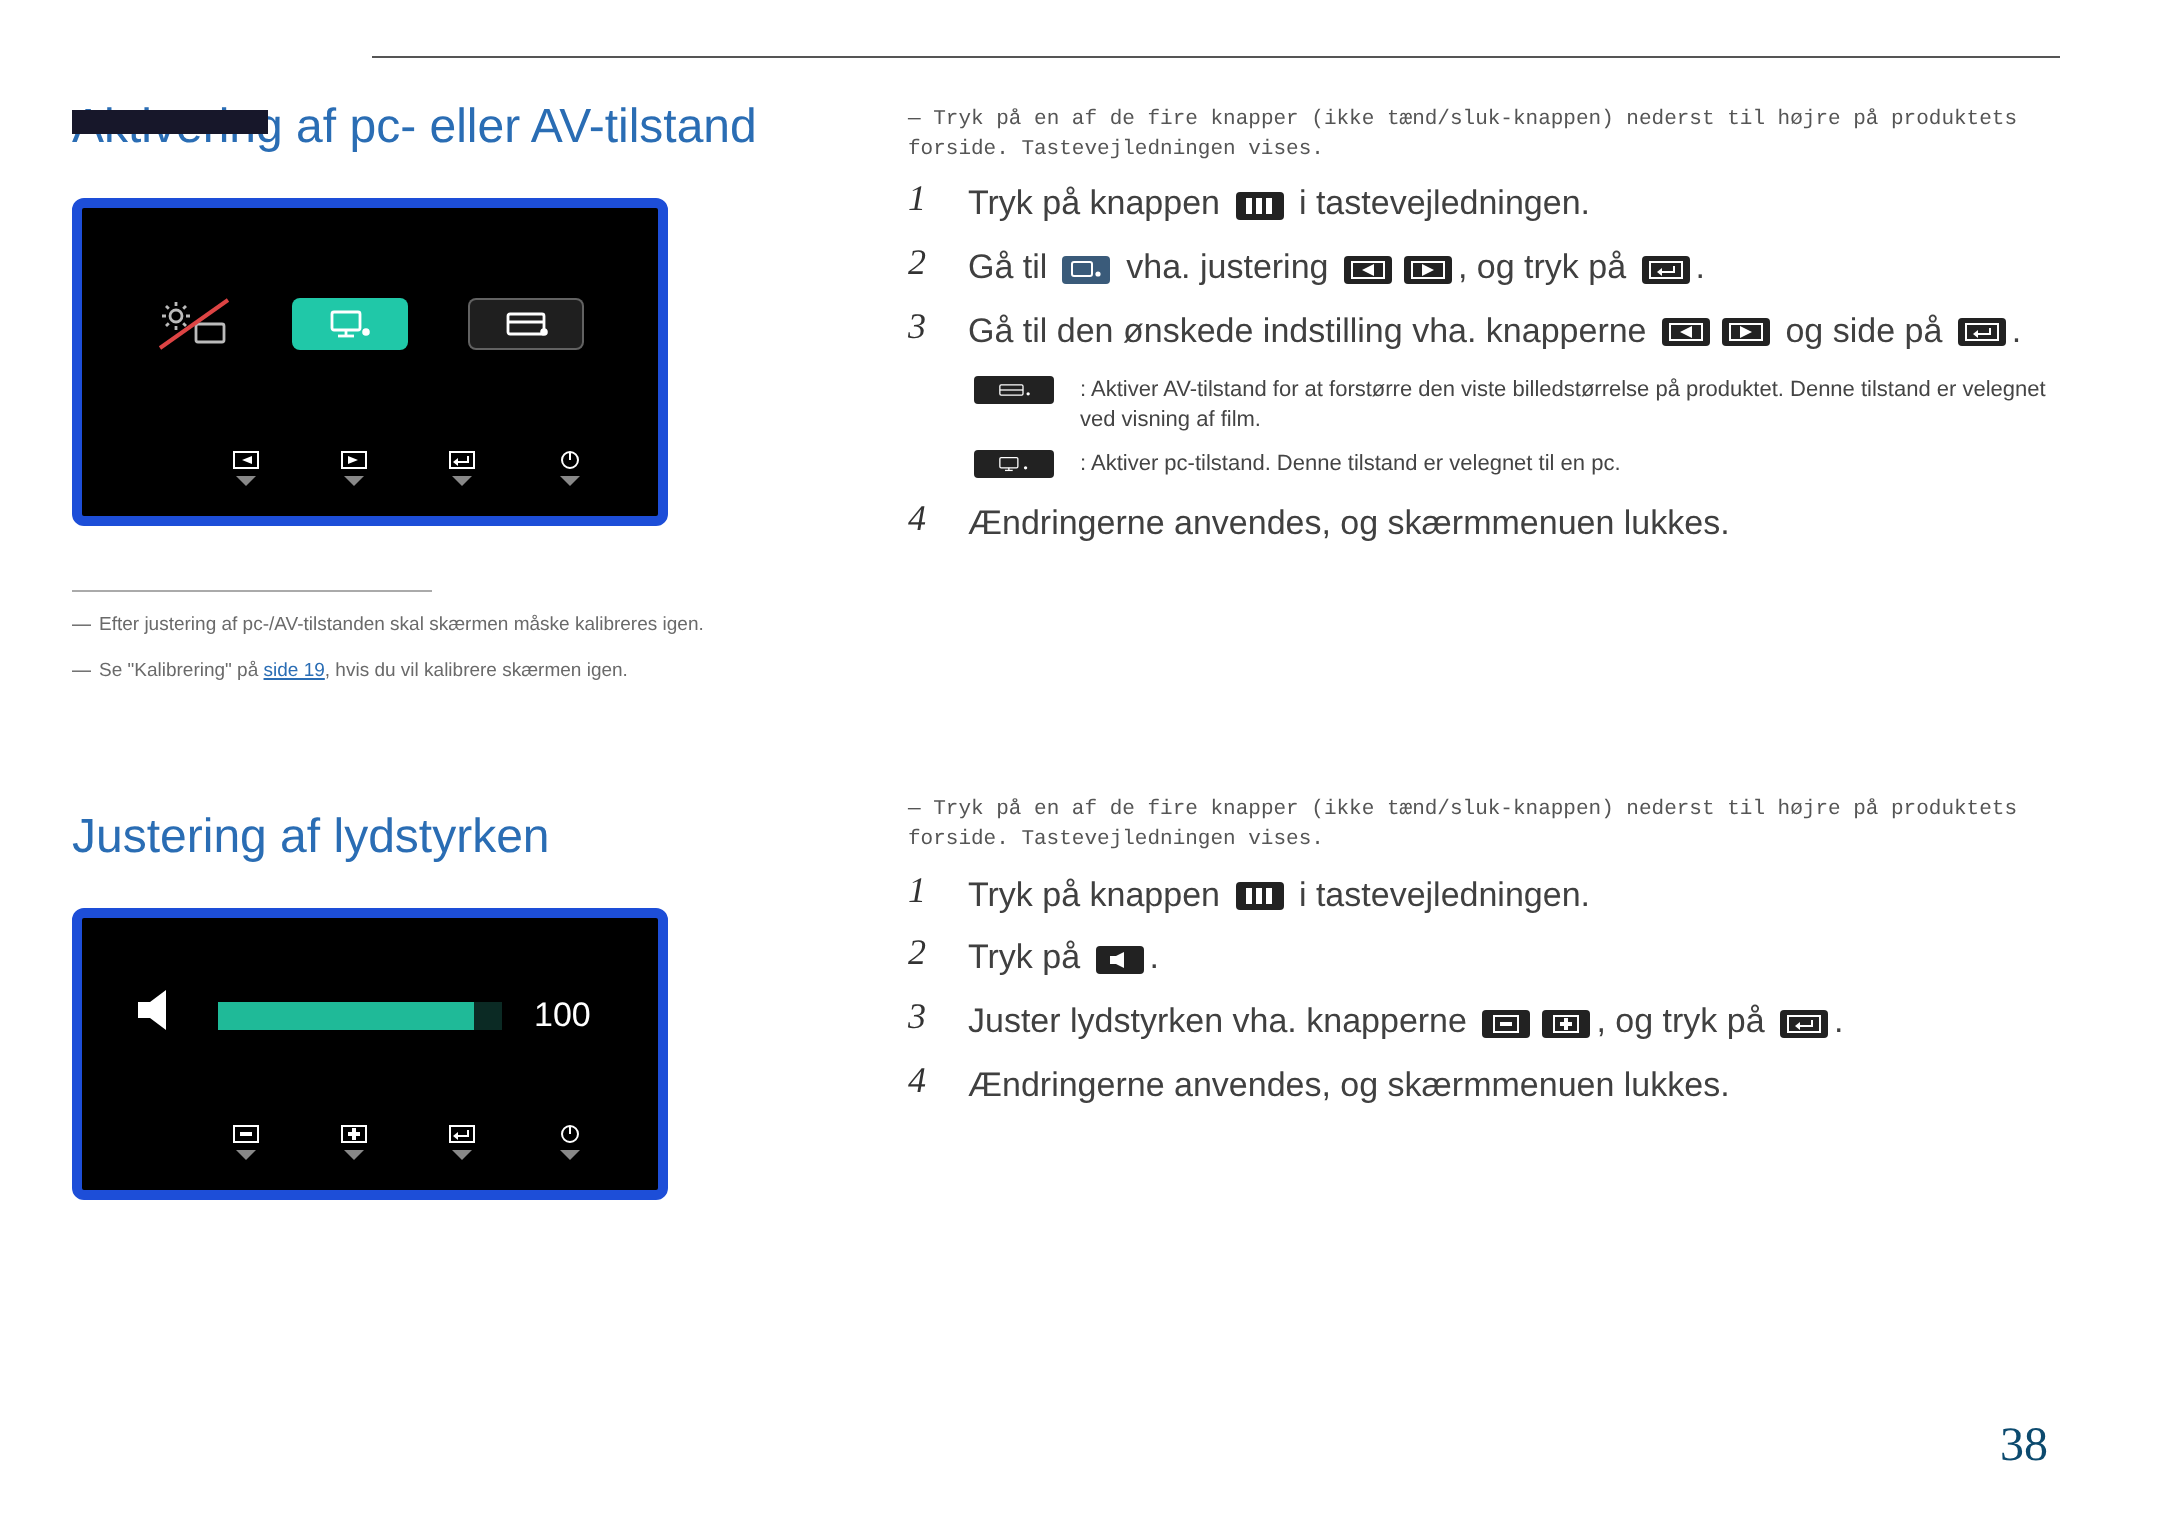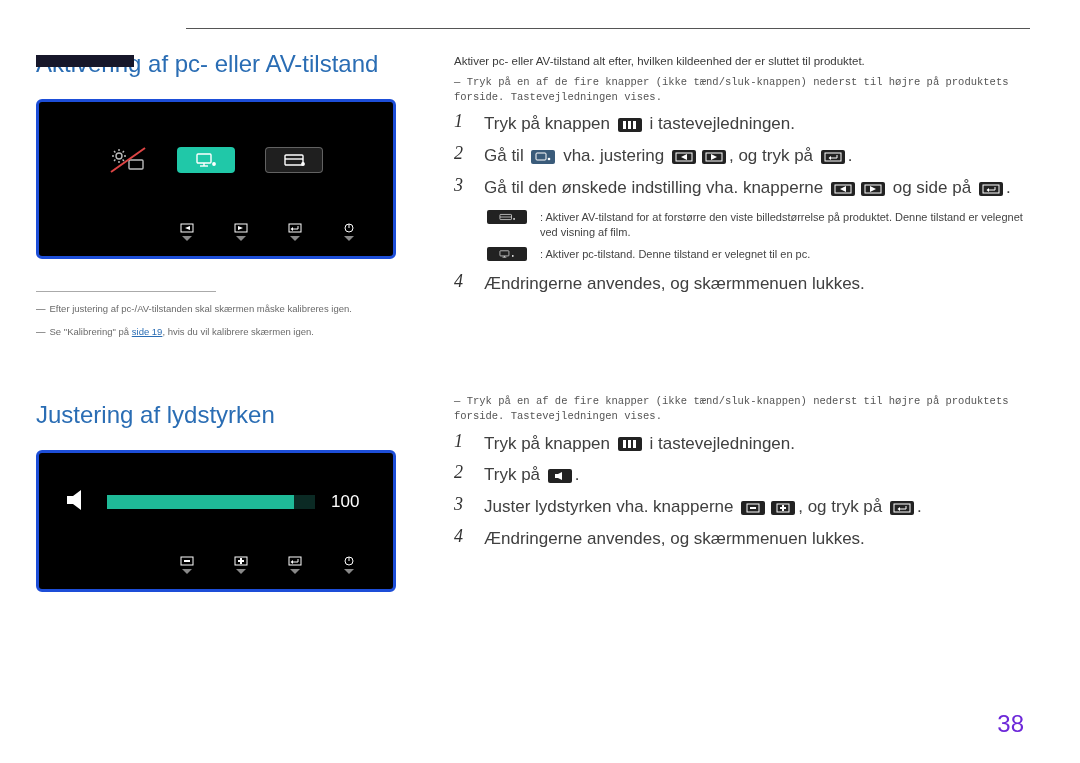--- a/index.html
+++ b/index.html
@@ -32,22 +32,22 @@
   .right { flex: 1; }
   h1.sec {
     color: #2a6db4;
     font-size: 24px;
     font-weight: 400;
     margin-bottom: 18px;
   }
   h1.sec.second { margin-top: 50px; }
   .right-top-gap { height: 6px; }
   .screen {
-    width: 360px;
-    border: 3px solid #1d4ed8;
+    width: 298px;
+    border: 5px solid #1d4ed8;
     border-radius: 6px;
     background: #000;
     position: relative;
   }
   .screen-inner {
     padding: 26px 22px 10px 22px;
     color: #fff;
   }
   .mode-row {
     display: flex;
@@ -139,21 +139,21 @@
   .icon-box svg { width: 18px; height: 10px; }
   .icon-box.sm { min-width:18px; }
   .sub-block {
     margin: 10px 0 10px 30px;
     font-size: 11px;
     color:#444;
   }
   .sub-block .row { display:flex; gap:10px; align-items:flex-start; margin-bottom:6px;}
   .pnum {
     position:absolute; right:56px; bottom:22px;
-    font-size: 24px; color:#6d28d9; font-weight:300;
+    font-size: 24px; color:#0c4a6e; font-weight:300;font-family:Liberation Serif, serif;
   }
 </style>
 </head>
 <body>
 
 <div class="topbar"></div>
 <div class="topdiv"></div>
 
 <div class="cols">
   <div class="left">
@@ -244,21 +244,20 @@
         <span class="dash">―</span>
         <span>
           <span>Se "Kalibrering" på </span><a href="#">side 19</a><span>, hvis du vil kalibrere skærmen igen.</span>
         </span>
       </div>
     </div>
   </div>
 
   <div class="right">
     <div class="right-top-gap"></div>
-    <p class="p">Aktiver pc- eller AV-tilstand alt efter, hvilken kildeenhed der er sluttet til produktet.</p>
     <p class="p small"><span class="dash">―</span> <span>Tryk på en af de fire knapper (ikke tænd/sluk-knappen) nederst til højre på produktets forside. Tastevejledningen vises.</span></p>
 
     <div class="num-step">
       <span class="num">1</span>
       <span class="step-text">
         <span>Tryk på knappen </span><span class="icon-box">
             <svg viewBox="0 0 18 10">
               <rect x="2" y="1" width="3" height="8" fill="#fff"></rect>
               <rect x="7" y="1" width="3" height="8" fill="#fff"></rect>
               <rect x="12" y="1" width="3" height="8" fill="#fff"></rect>

